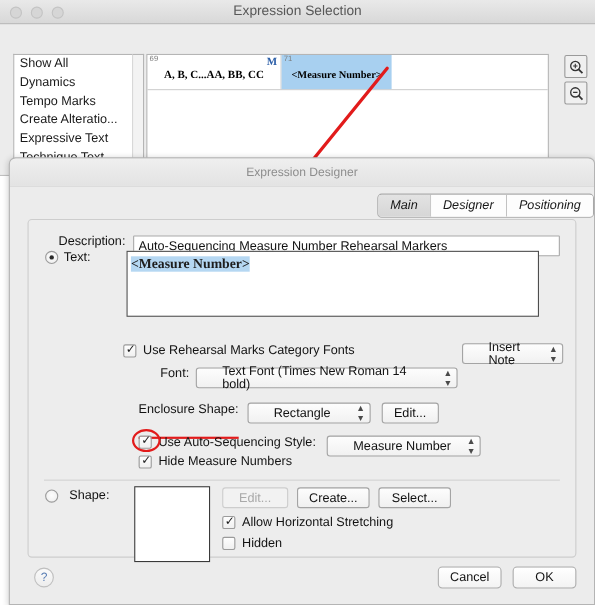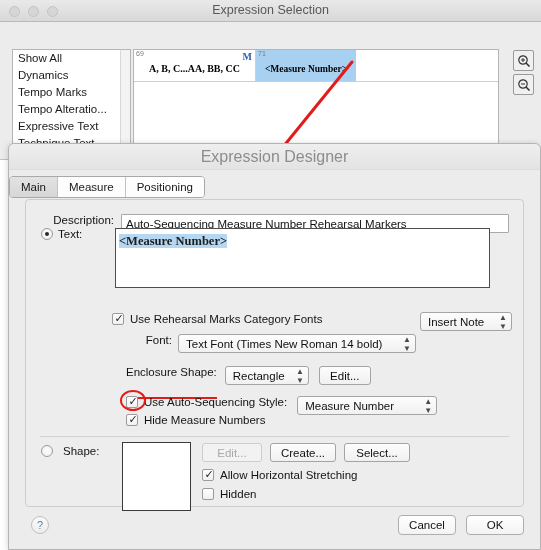--- a/index.html
+++ b/index.html
@@ -93,27 +93,27 @@
   
   .designer {
     position: absolute; left: 8px; top: 143px; width: 533px; height: 407px;
     background: #ececec;
     border: 1px solid #b4b4b4;
     border-top-left-radius: 6px; border-top-right-radius: 6px;
     box-shadow: 0 1px 6px rgba(0,0,0,0.18);
   }
   .dsn-title {
     height: 26px; line-height: 26px; text-align: center;
-    font-size: 16px; color: #8d8d8d;
+    font-size: 11px; color: #8d8d8d;
     background: linear-gradient(to bottom, #efefef, #e3e3e3);
     border-top-left-radius: 6px; border-top-right-radius: 6px;
     border-bottom: 1px solid #dcdcdc;
   }
 
-  .tabbar { display: flex; justify-content: flex-start; margin-top: 6px; }
+  .tabbar { display: flex; justify-content: flex-end; margin-top: 6px; font-style: italic; }
   .tabs {
     display: flex; border: 1px solid #a8a8a8; border-radius: 4px;
     overflow: hidden; background: #fdfdfd;
   }
   .tab {
     padding: 2px 11px; font-size: 11.5px; color: #181818;
     background: #fdfdfd; border-right: 1px solid #c2c2c2; line-height: 16px;
   }
   .tab:last-child { border-right: none; }
   .tab.active { background: linear-gradient(to bottom,#e3e3e3,#d6d6d6); }
@@ -170,21 +170,21 @@
   .fonts-row { left: 86px; top: 113px; }
   .fonts-row .lbl { margin-left: 6px; }
 
   .font-row { left: 112px; top: 134px; }
   .font-label { width: 40px; text-align: right; padding-right: 6px; }
 
   .popup {
     height: 19px; background: linear-gradient(to bottom,#fdfdfd,#f1f1f1);
     border: 1px solid #a4a4a4; border-radius: 3px;
     display: flex; align-items: center; justify-content: space-between;
-    padding: 0 4px 0 7px; font-size: 11.5px; color: #111;
+    padding: 0 4px 0 23px; font-size: 11.5px; color: #111;
   }
   .popup .chev { font-size: 8px; color: #4a4a4a; margin-left: 7px; line-height: 9px;
                  display: flex; flex-direction: column; }
 
   .insert-note {
     position: absolute; right: 11px; top: 112px; width: 92px;
   }
 
   .enc-row { left: 100px; top: 166px; }
   .enc-label { position: relative; padding-bottom: 18px; }
@@ -259,21 +259,21 @@
       </div>
       <div class="sel-title">Expression Selection</div>
     </div>
 
     <div class="sel-body">
 
       <div class="cat-list">
         <div class="cat-item">Show All</div>
         <div class="cat-item">Dynamics</div>
         <div class="cat-item">Tempo Marks</div>
-        <div class="cat-item">Tempo Alteratio...</div>
+        <div class="cat-item">Create Alteratio...</div>
         <div class="cat-item">Expressive Text</div>
         <div class="cat-item">Technique Text</div>
         <div class="cat-item selected">Rehearsal Marks</div>
       </div>
       <div class="cat-scroll"></div>
 
       <div class="expr-pane">
         <div class="expr-row">
           <div class="expr-cell cell-a">
             <span class="num">69</span>
@@ -313,21 +313,21 @@
   <svg class="annot-line" width="541" height="550">
     <line x1="12" y1="147" x2="120" y2="147" stroke="#e21b1b" stroke-width="3"></line>
   </svg>
 
   <div class="designer">
     <div class="dsn-title">Expression Designer</div>
 
     <div class="tabbar">
       <div class="tabs">
         <div class="tab active">Main</div>
-        <div class="tab">Measure</div>
+        <div class="tab">Designer</div>
         <div class="tab">Positioning</div>
       </div>
     </div>
 
     <div class="panel">
 
       <div class="row desc-row">
         <span class="lbl desc-label">Description:</span>
         <input class="desc-input" type="text" value="Auto-Sequencing Measure Number Rehearsal Markers" style="">
       </div>
@@ -362,21 +362,21 @@
               <span>▼</span>
           </span>
         </div>
       </div>
 
       <div class="row enc-row">
         <span class="lbl enc-label">
           <span>Enclosure Shape:</span>
           <span class="enc-underline"></span>
         </span>
-        <div class="popup" style="width:84px; margin-left:8px;">
+        <div class="popup" style="width:112px; margin-left:8px;">
           <span>Rectangle</span>
           <span class="chev">
             <span>▲</span>
               <span>▼</span>
           </span>
         </div>
         <div class="btn" style="margin-left:10px; width:52px;">Edit...</div>
       </div>
 
       <div class="row auto-row">

